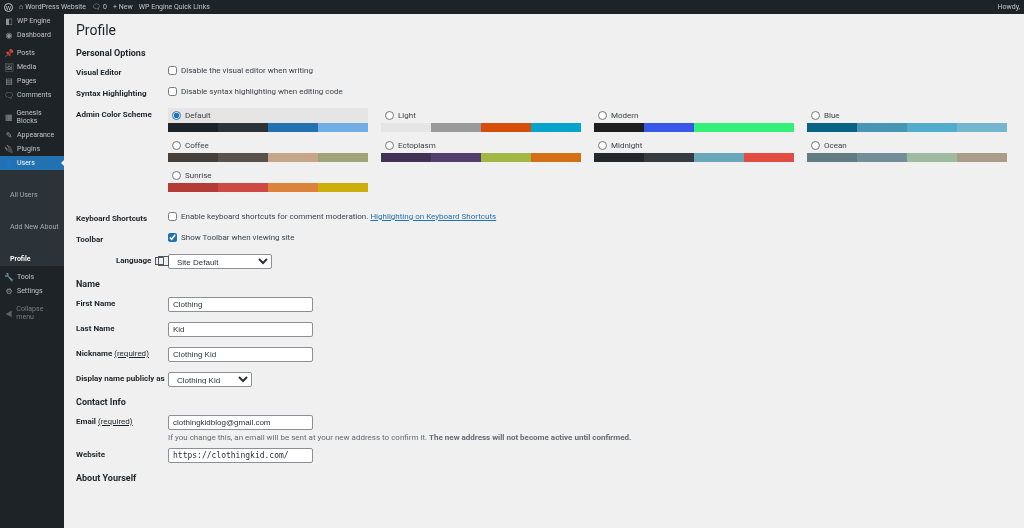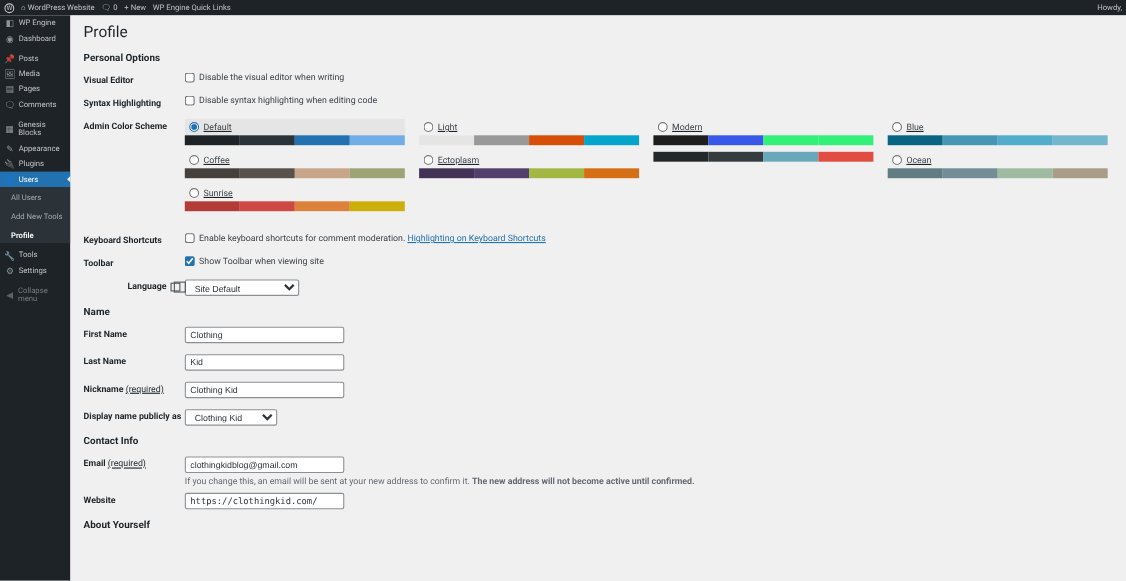--- a/index.html
+++ b/index.html
@@ -66,21 +66,21 @@
     position: absolute;
     right: 0; top: 50%;
     transform: translateY(-50%);
     border: 3px solid transparent;
     border-right-color: #f0f0f1;
   }
   .sidebar .submenu {
     background: #2c3338;
   }
   .sidebar .submenu .sub-item {
-    padding: 6px 5px 3px 10px;
+    padding: 21px 5px 3px 10px;
     cursor: pointer;
     color: #a7aaad;
   }
   .sidebar .submenu .sub-item.current-sub { color: #fff; font-weight: 600; }
   .sidebar .sep { height: 4px; }
   .sidebar .mi-icon {
     width: 8px; height: 8px;
     display: inline-flex; align-items: center; justify-content: center;
     opacity: .7;
     font-size: 8px;
@@ -170,21 +170,21 @@
 
   
   .inline-note { display: inline-block; margin-left: 6px; color: #646970; }
 
   
   .schemes-row {
     display: flex;
     align-items: flex-start;
     margin-bottom: 6px;
   }
-  .schemes-wrap { flex: 1; display: grid; grid-template-columns: repeat(4, 1fr); gap: 6px 8px; text-decoration: underline; }
+  .schemes-wrap { flex: 1; display: grid; grid-template-columns: repeat(4, 1fr); gap: 6px 8px; }
   .scheme {
     width: 200px;
   }
   .scheme label.scheme-head {
     display: flex;
     align-items: center;
     gap: 4px;
     font-size: 8px;
     color: #3c434a;
     padding: 3px 4px;
@@ -275,21 +275,21 @@
   <div class="menu-item">
     <span class="mi-icon">🔌</span>
     <span>Plugins</span>
   </div>
   <div class="menu-item current">
     <span class="mi-icon">👤</span>
     <span>Users</span>
   </div>
   <div class="submenu">
     <div class="sub-item">All Users</div>
-    <div class="sub-item">Add New Tools</div>
+    <div class="sub-item">Add New About</div>
     <div class="sub-item current-sub">Profile</div>
   </div>
   <div class="sep"></div>
   <div class="menu-item">
     <span class="mi-icon">🔧</span>
     <span>Tools</span>
   </div>
   <div class="menu-item">
     <span class="mi-icon">⚙</span>
     <span>Settings</span>
@@ -396,20 +396,24 @@
             <span>Ectoplasm</span>
           </label>
           <div class="swatches">
             <span style="background: rgb(65, 50, 86);"></span>
             <span style="background: rgb(82, 63, 109);"></span>
             <span style="background: rgb(163, 183, 69);"></span>
             <span style="background: rgb(212, 111, 21);"></span>
           </div>
         </div>
         <div class="scheme">
+          <label class="scheme-head">
+            <input type="radio" name="admin_color" style="">
+            <span>Midnight</span>
+          </label>
           <div class="swatches">
             <span style="background: rgb(37, 40, 43);"></span>
             <span style="background: rgb(54, 59, 63);"></span>
             <span style="background: rgb(105, 168, 187);"></span>
             <span style="background: rgb(225, 77, 67);"></span>
           </div>
         </div>
         <div class="scheme">
           <label class="scheme-head">
             <input type="radio" name="admin_color" style="">

